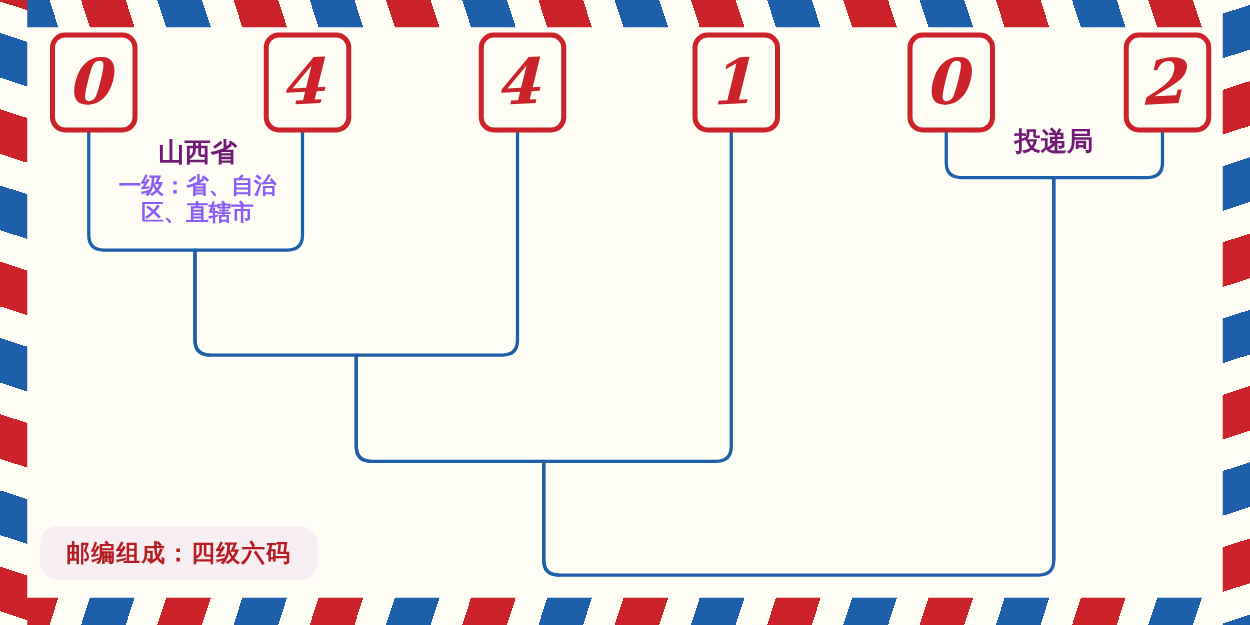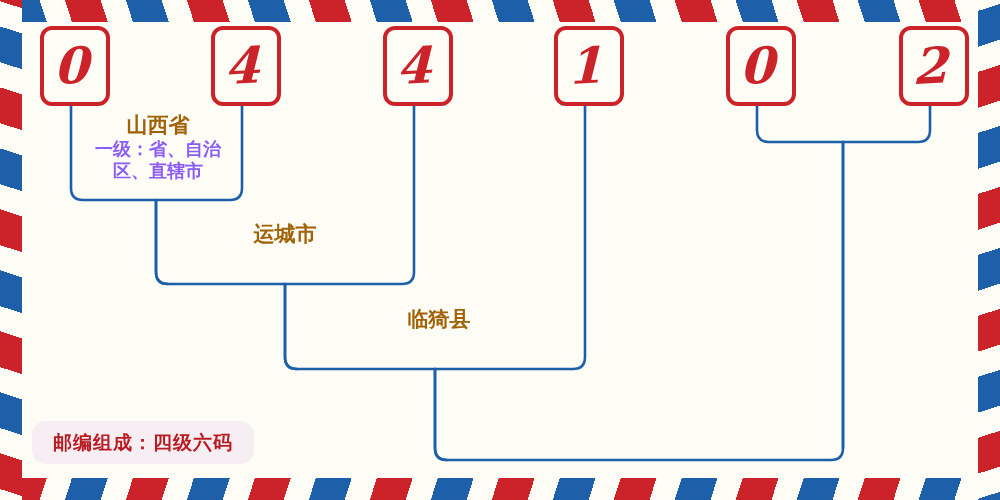--- a/index.html
+++ b/index.html
@@ -67,22 +67,22 @@
     transform:skewX(-6deg) rotate(-3deg);
     letter-spacing:0;
   }
 
   
   #wires{position:absolute;left:0;top:0;width:1000px;height:500px;z-index:2;}
 
   
   .lvl{position:absolute;z-index:3;text-align:center;}
   .lvl .name{
-    font-family:Liberation Sans, sans-serif;
-    font-weight:bold;color:#a16207;
+    font-family:Liberation Mono, monospace;
+    font-weight:bold;color:#701a75;
     font-size:21px;line-height:1.18;white-space:nowrap;
   }
   .lvl .desc{
     font-family:"DejaVu Sans","Liberation Sans",sans-serif;
     font-weight:bold;color:#8b5cf6;
     font-size:18px;line-height:1.25;
   }
   .lvl.narrow .desc{width:158px;margin:0 auto;}
 
   
@@ -147,32 +147,33 @@
   <div class="digit-box" style="left:554px">
     <span class="digit-glyph">1</span>
   </div>
   <div class="digit-box" style="left:726px">
     <span class="digit-glyph">0</span>
   </div>
   <div class="digit-box" style="left:899px">
     <span class="digit-glyph">2</span>
   </div>
 
+  <div class="lvl" style="left:743px;top:104px;width:200px">
+    <div class="name">投递局</div>
+  </div>
 
   <div class="lvl narrow" style="left:76px;top:113px;width:164px">
     <div class="name">山西省</div>
     <div class="desc">一级：省、自治区、直辖市</div>
   </div>
 
   <div class="lvl" style="left:165px;top:222px;width:240px">
-    <div class="name">运城市</div>
   </div>
 
   <div class="lvl" style="left:294px;top:307px;width:290px">
-    <div class="name">临猗县</div>
   </div>
 
 
   <div id="badge">
     <span>邮编组成：四级六码</span>
   </div>
 
 </div>
 
 </body></html>

